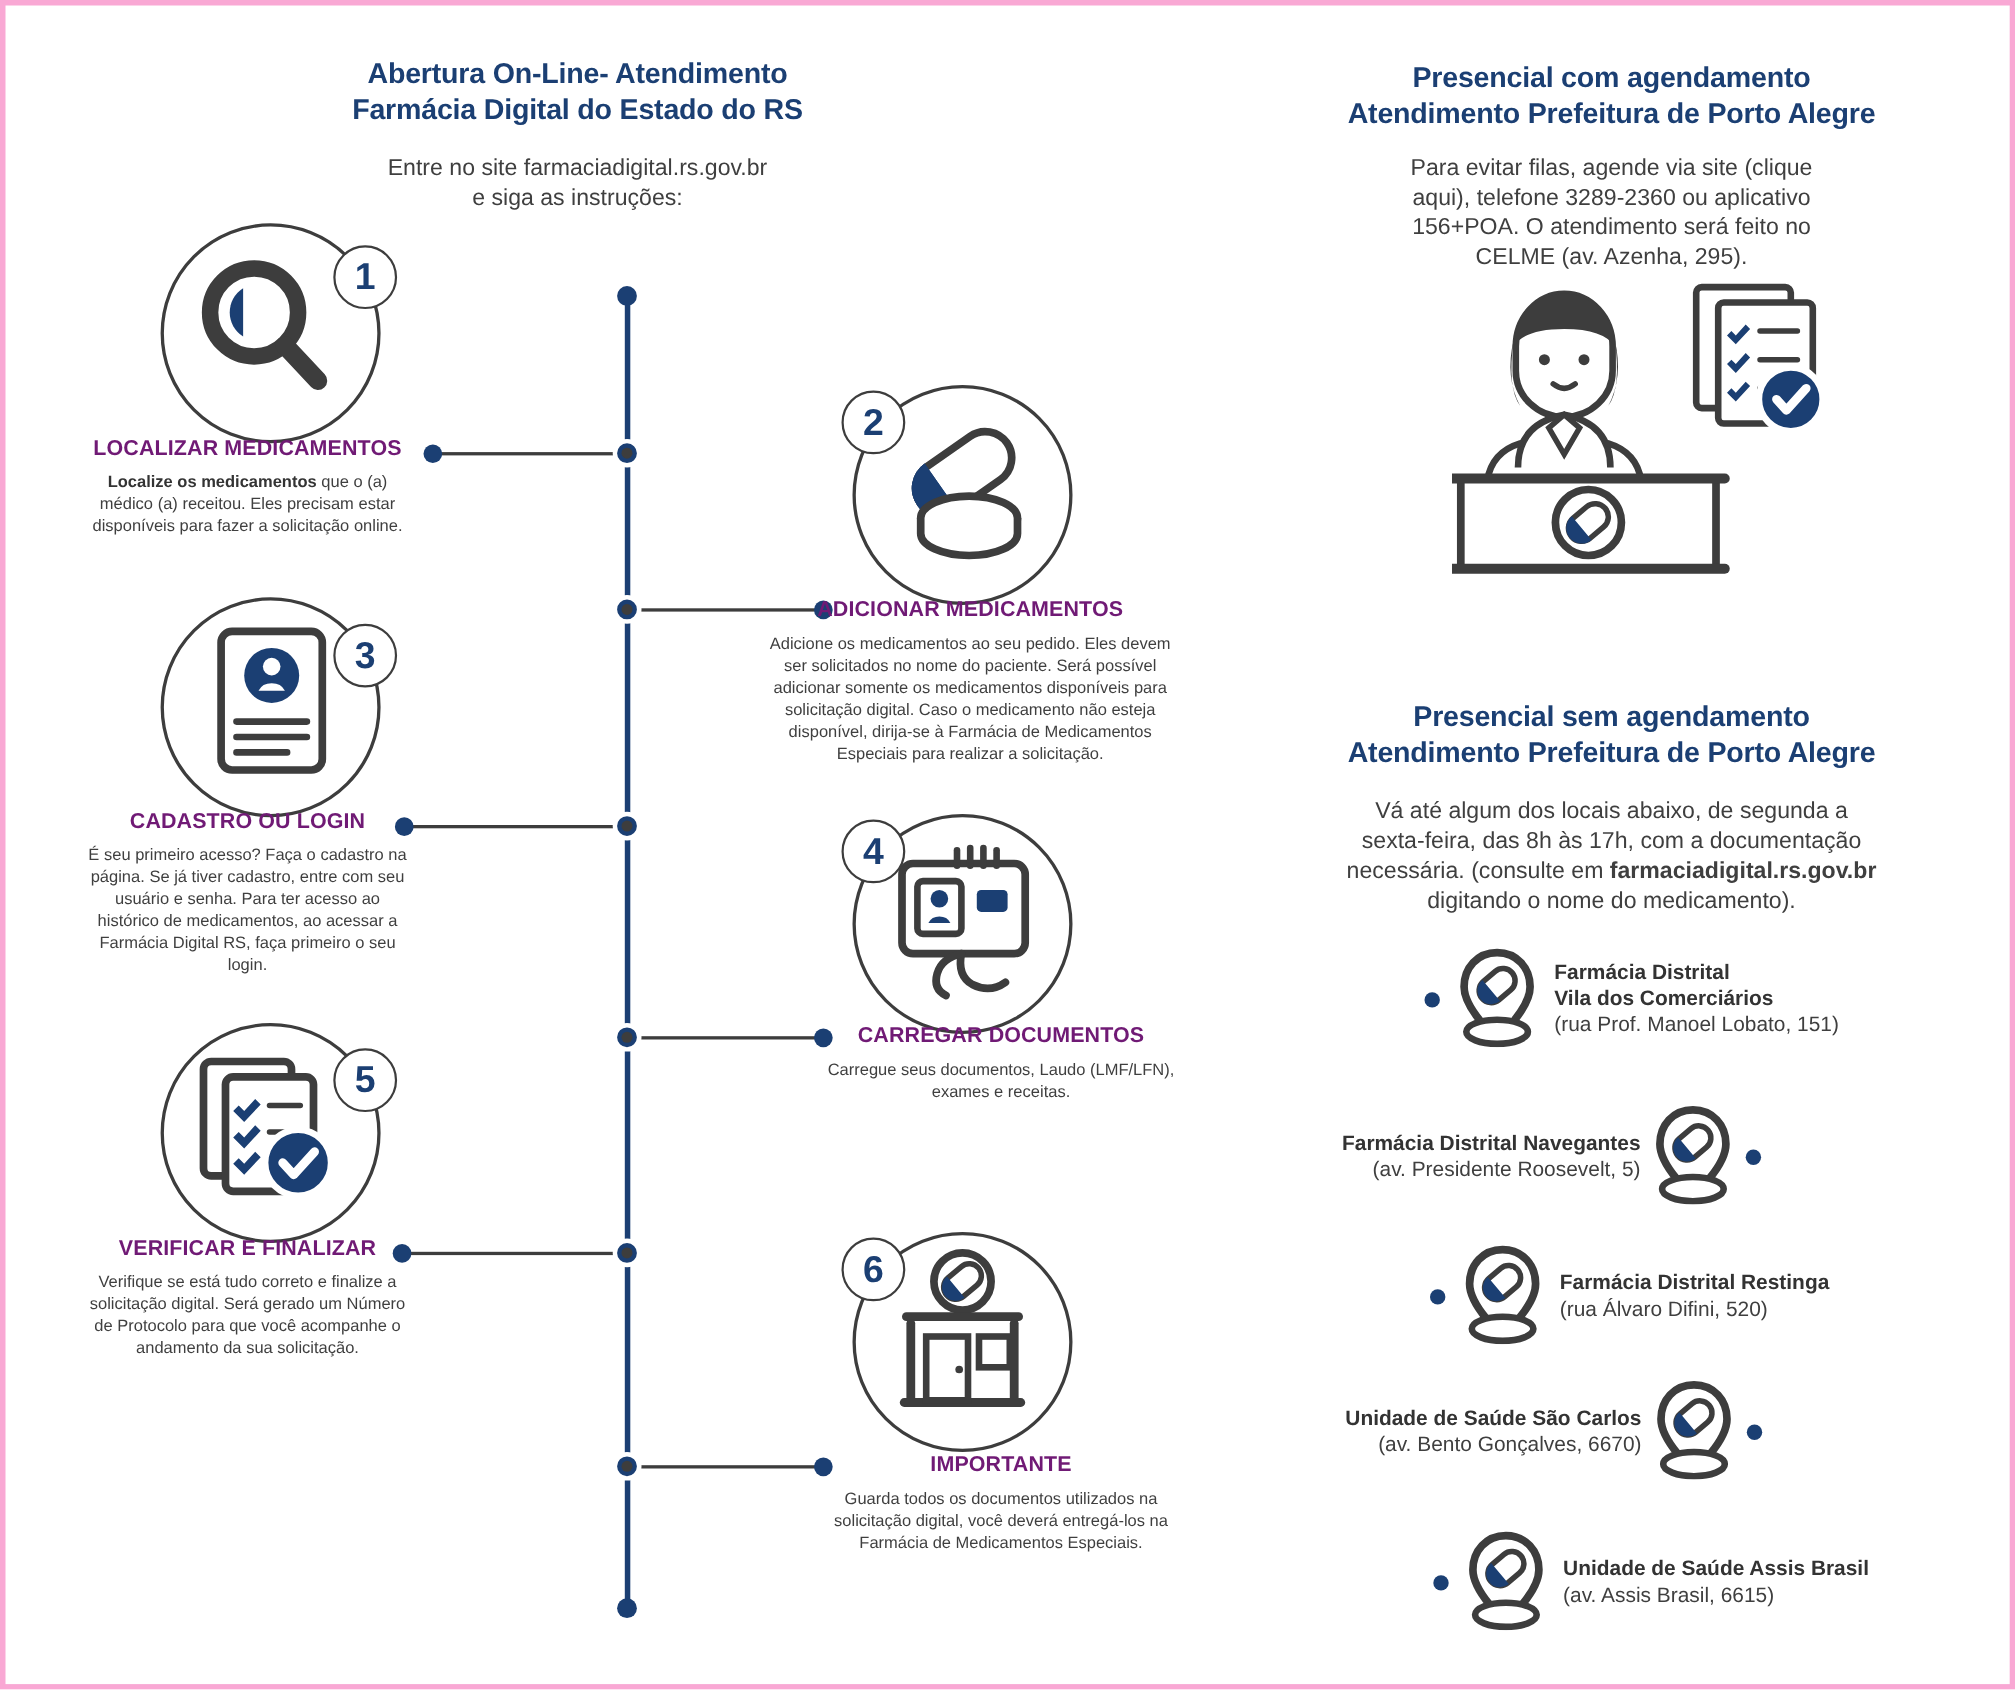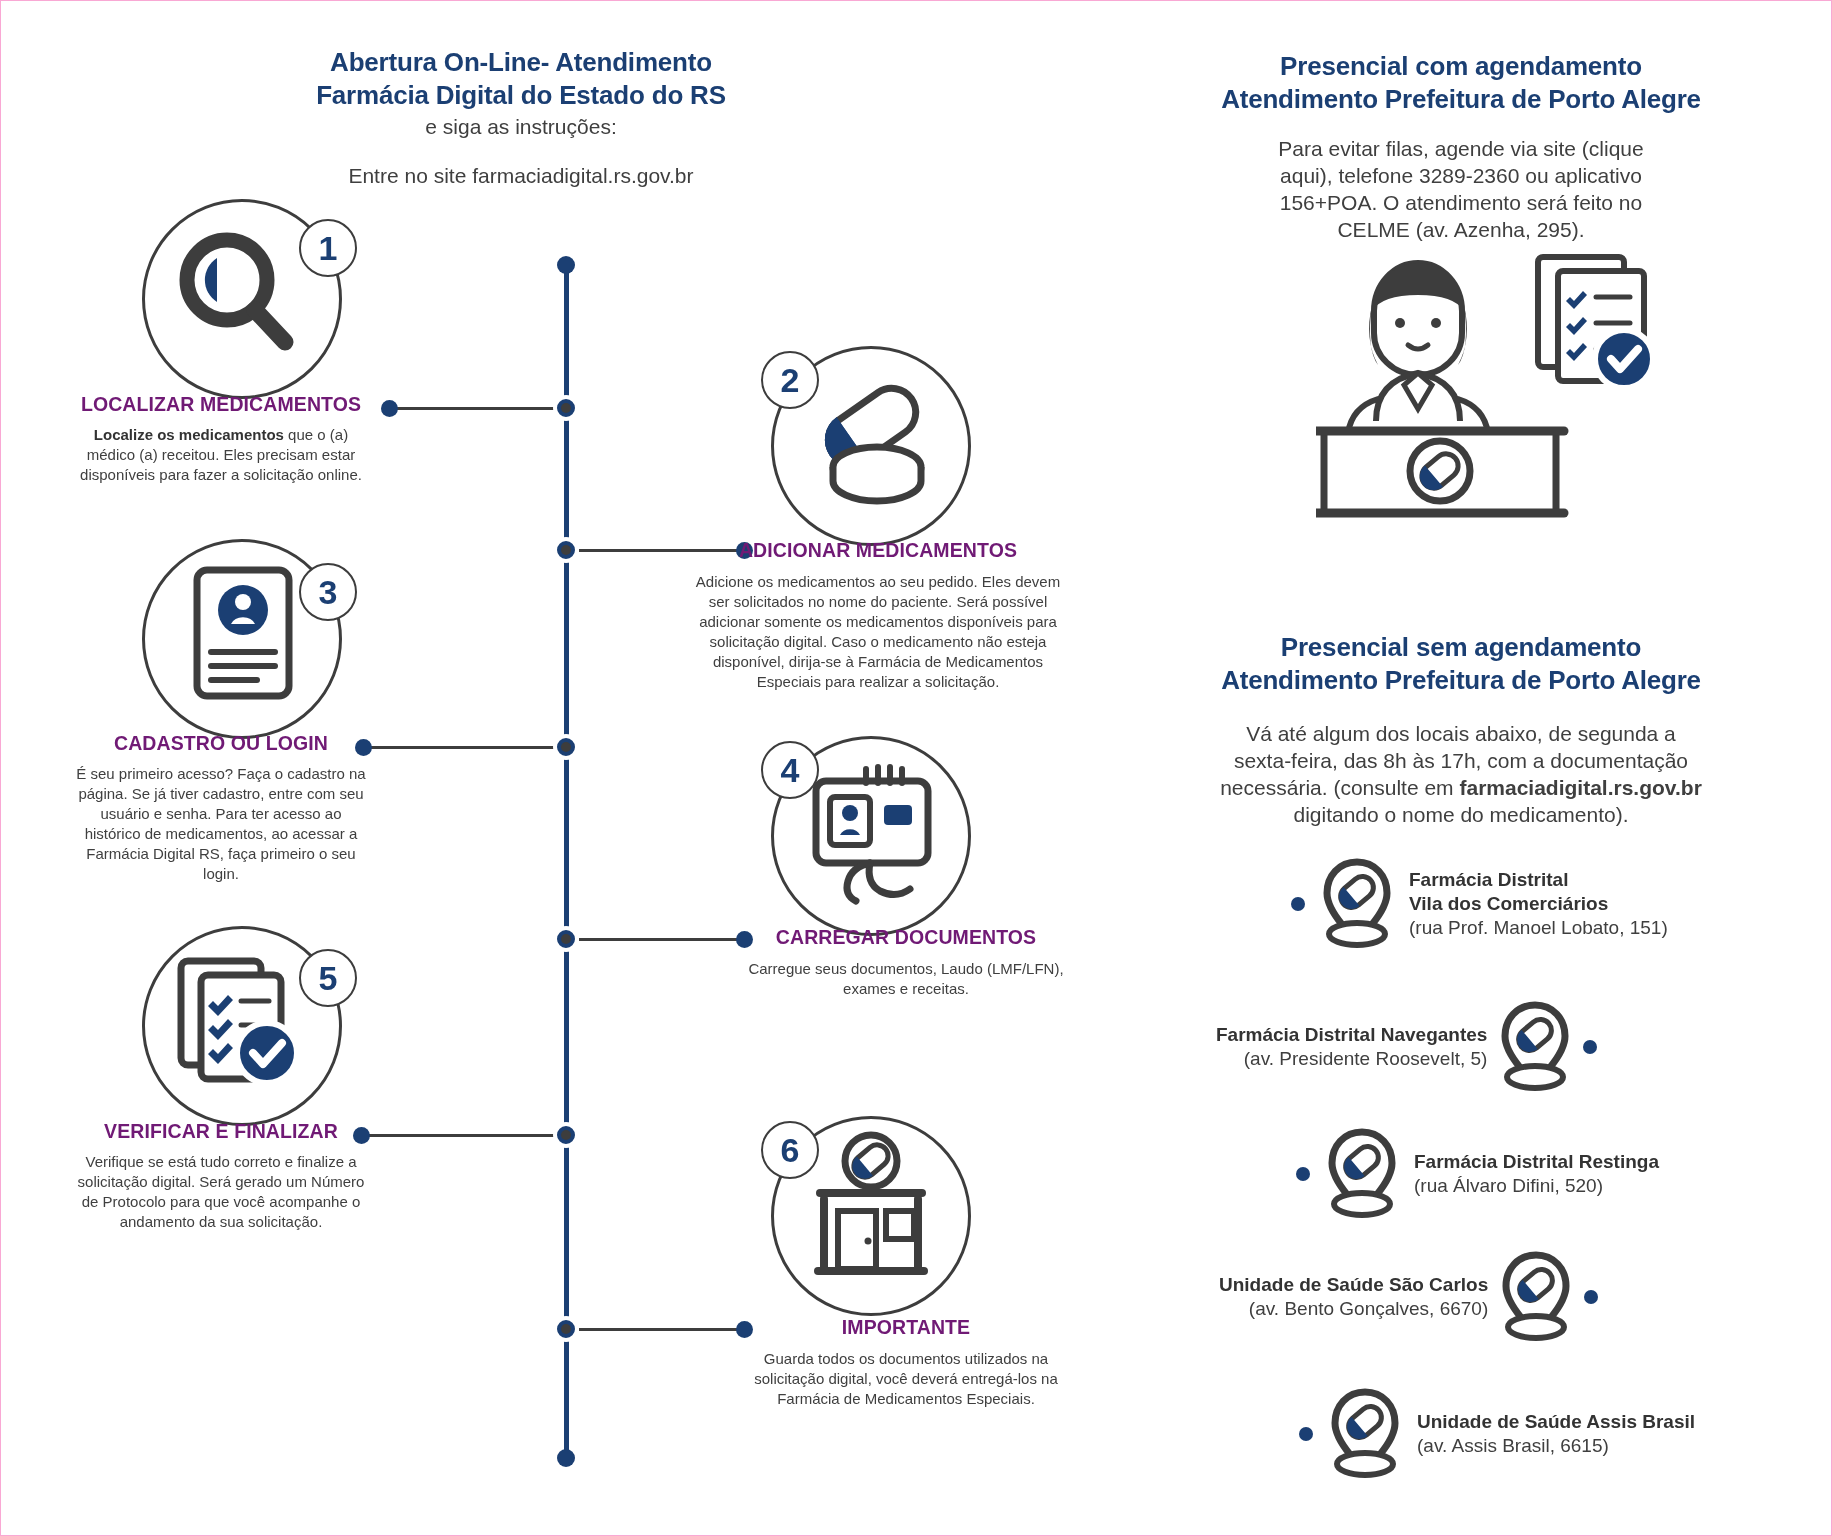--- a/index.html
+++ b/index.html
@@ -9,21 +9,21 @@
   }
   body {
     font-family: "Liberation Sans", sans-serif;
     color: #3a3a3a;
   }
   #page {
     position: relative;
     width: 1832px;
     height: 1536px;
     background: #ffffff;
-    border: 1px solid #f9a8d4;
+    border: 5px solid #f9a8d4;
     box-sizing: border-box;
     overflow: hidden;
   }
 
   
   .h-title {
     color: #1b3f73;
     font-weight: bold;
     font-size: 26px;
     line-height: 1.28;
@@ -152,22 +152,22 @@
   .pin-wrap { flex: none; }
 </style>
 </head>
 <body>
 
 <div id="page">
 
   <div class="rc-block" style="left:300px; top:45px; width:440px;">
     <div class="h-title">Abertura On-Line- Atendimento</div>
     <div class="h-title">Farmácia Digital do Estado do RS</div>
+    <div class="h-sub" style="margin-top:22px;">Entre no site farmaciadigital.rs.gov.br</div>
     <div class="h-sub">e siga as instruções:</div>
-    <div class="h-sub" style="margin-top:22px;">Entre no site farmaciadigital.rs.gov.br</div>
   </div>
 
   <div class="timeline-line"></div>
   <div class="tl-cap" style="top:255px;"></div>
   <div class="tl-cap" style="top:1448px;"></div>
 
   <div class="icon-circle" style="left:141px; top:198px; width:200px; height:200px;">
     <svg width="194" height="194" viewBox="0 0 194 194">
       <circle cx="82" cy="78" r="40" fill="none" stroke="#3d3d3d" stroke-width="15"></circle>
       <line x1="110" y1="108" x2="140" y2="140" stroke="#3d3d3d" stroke-width="17" stroke-linecap="round"></line>

